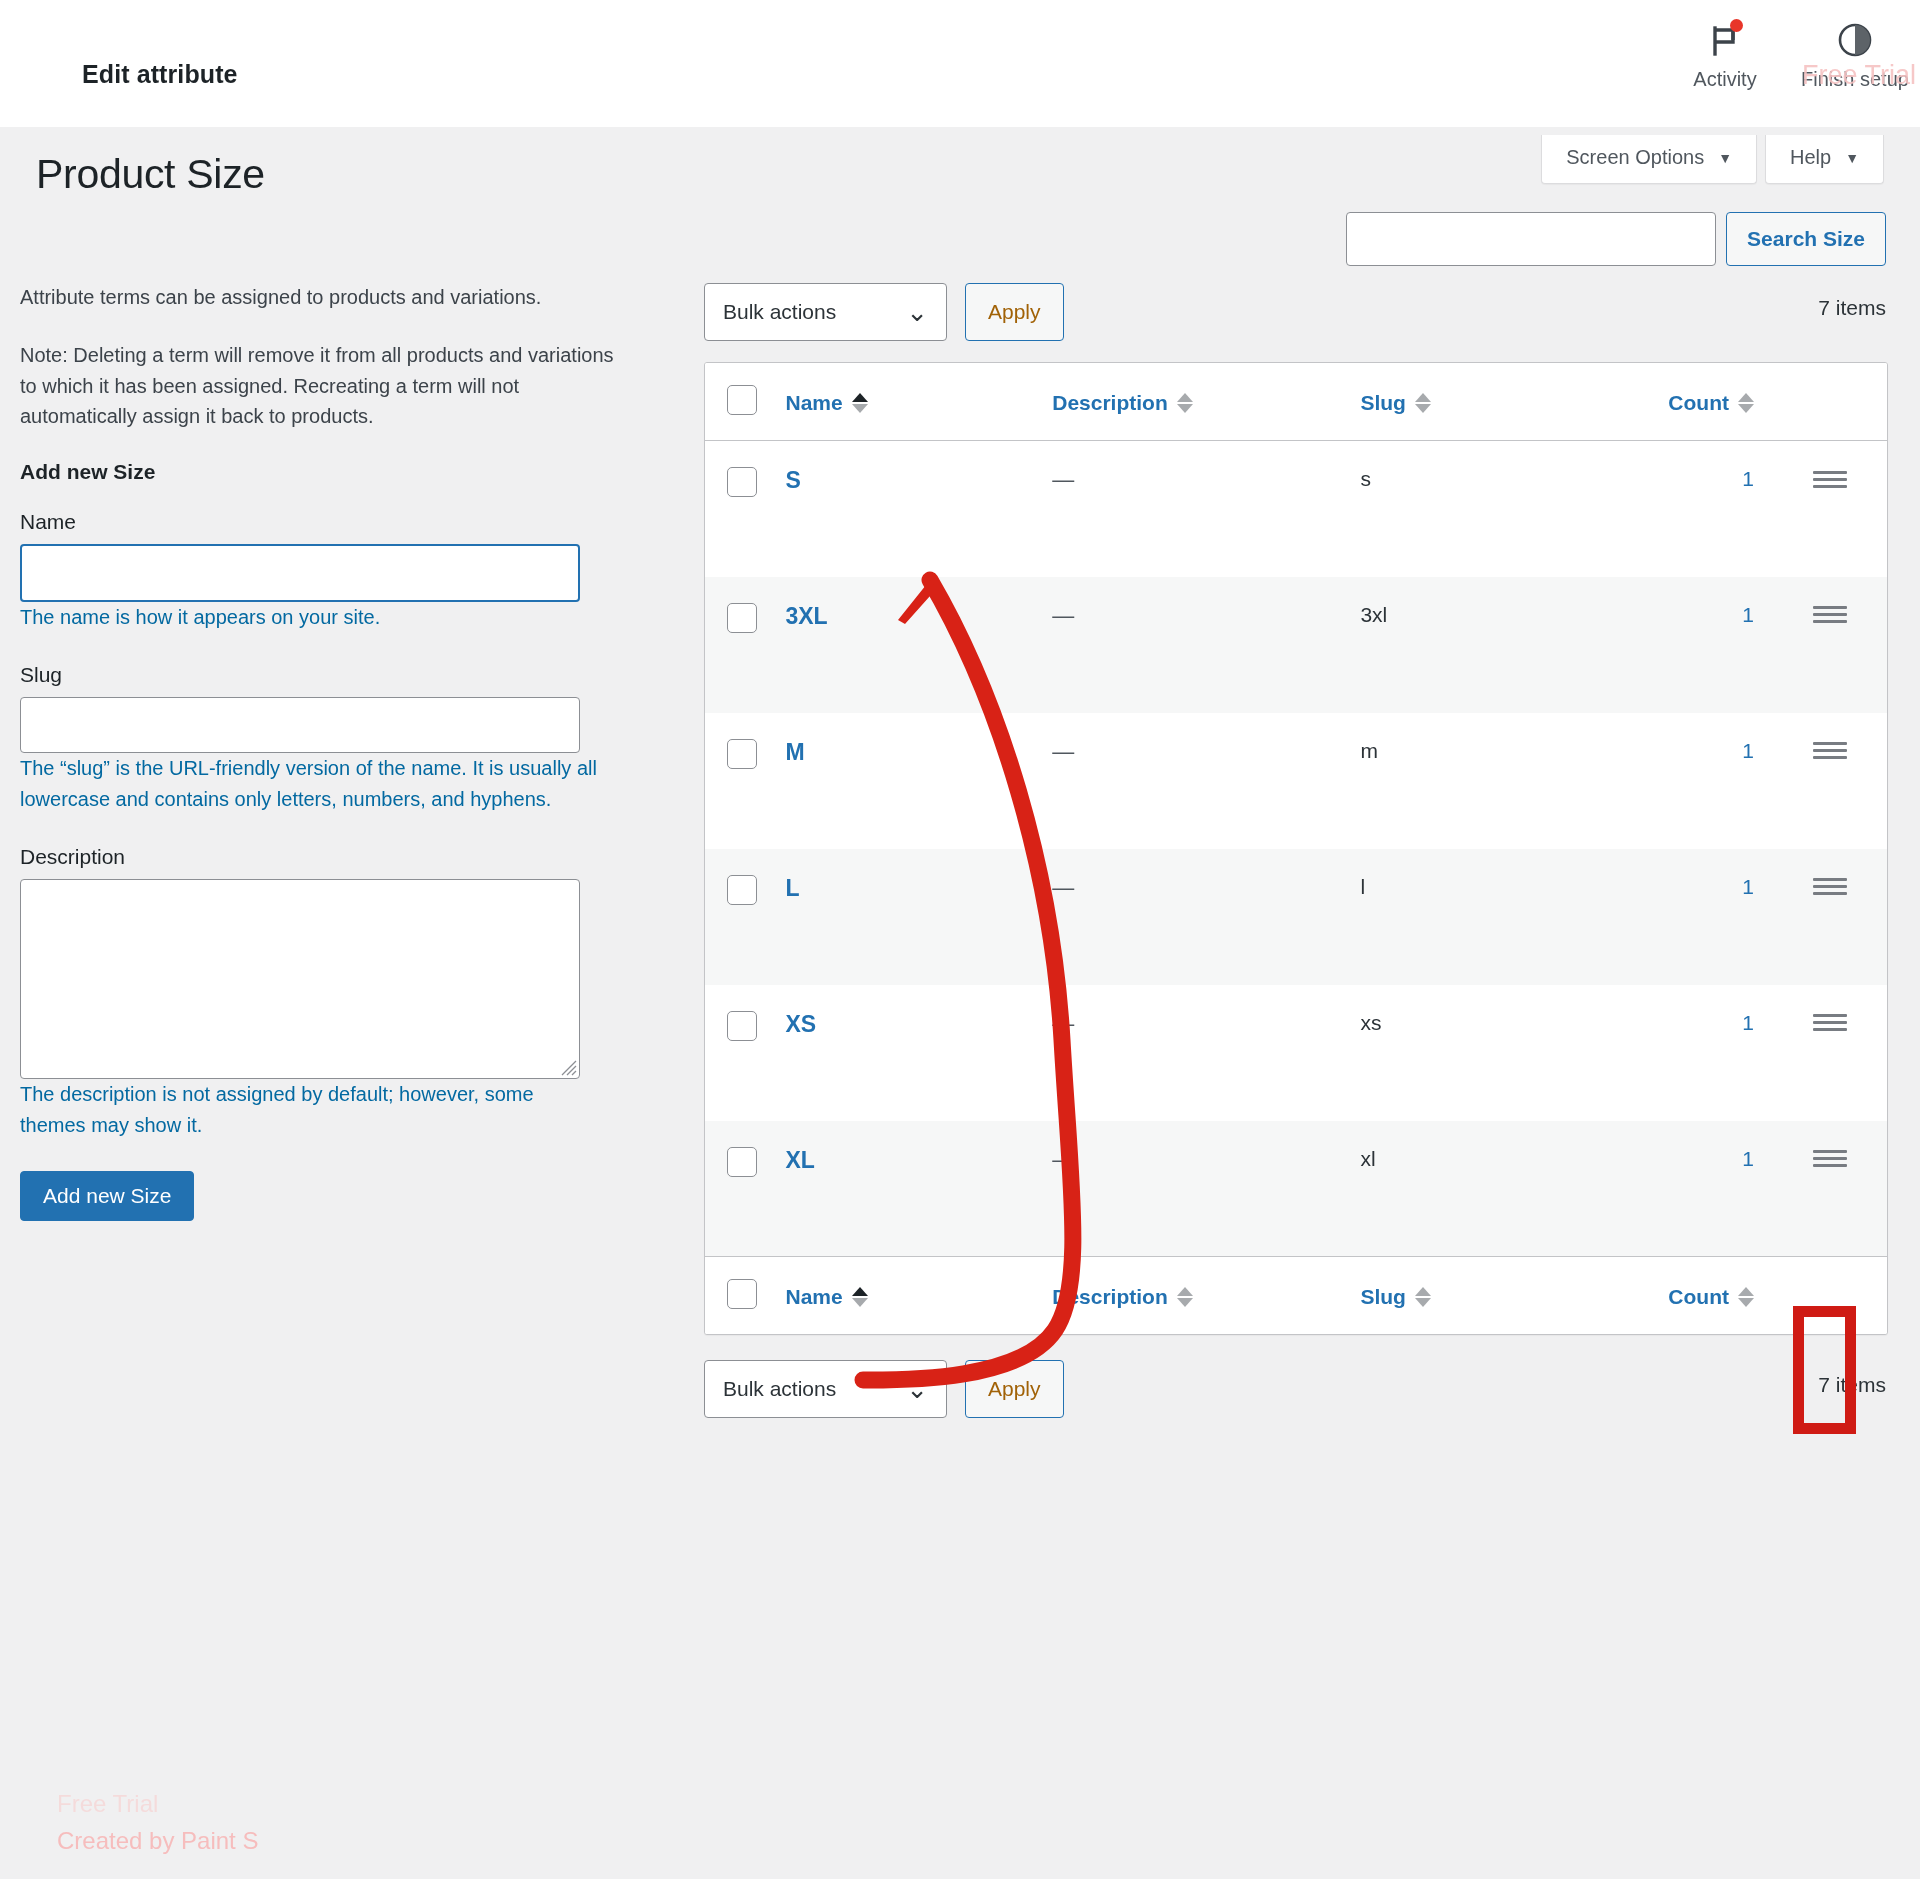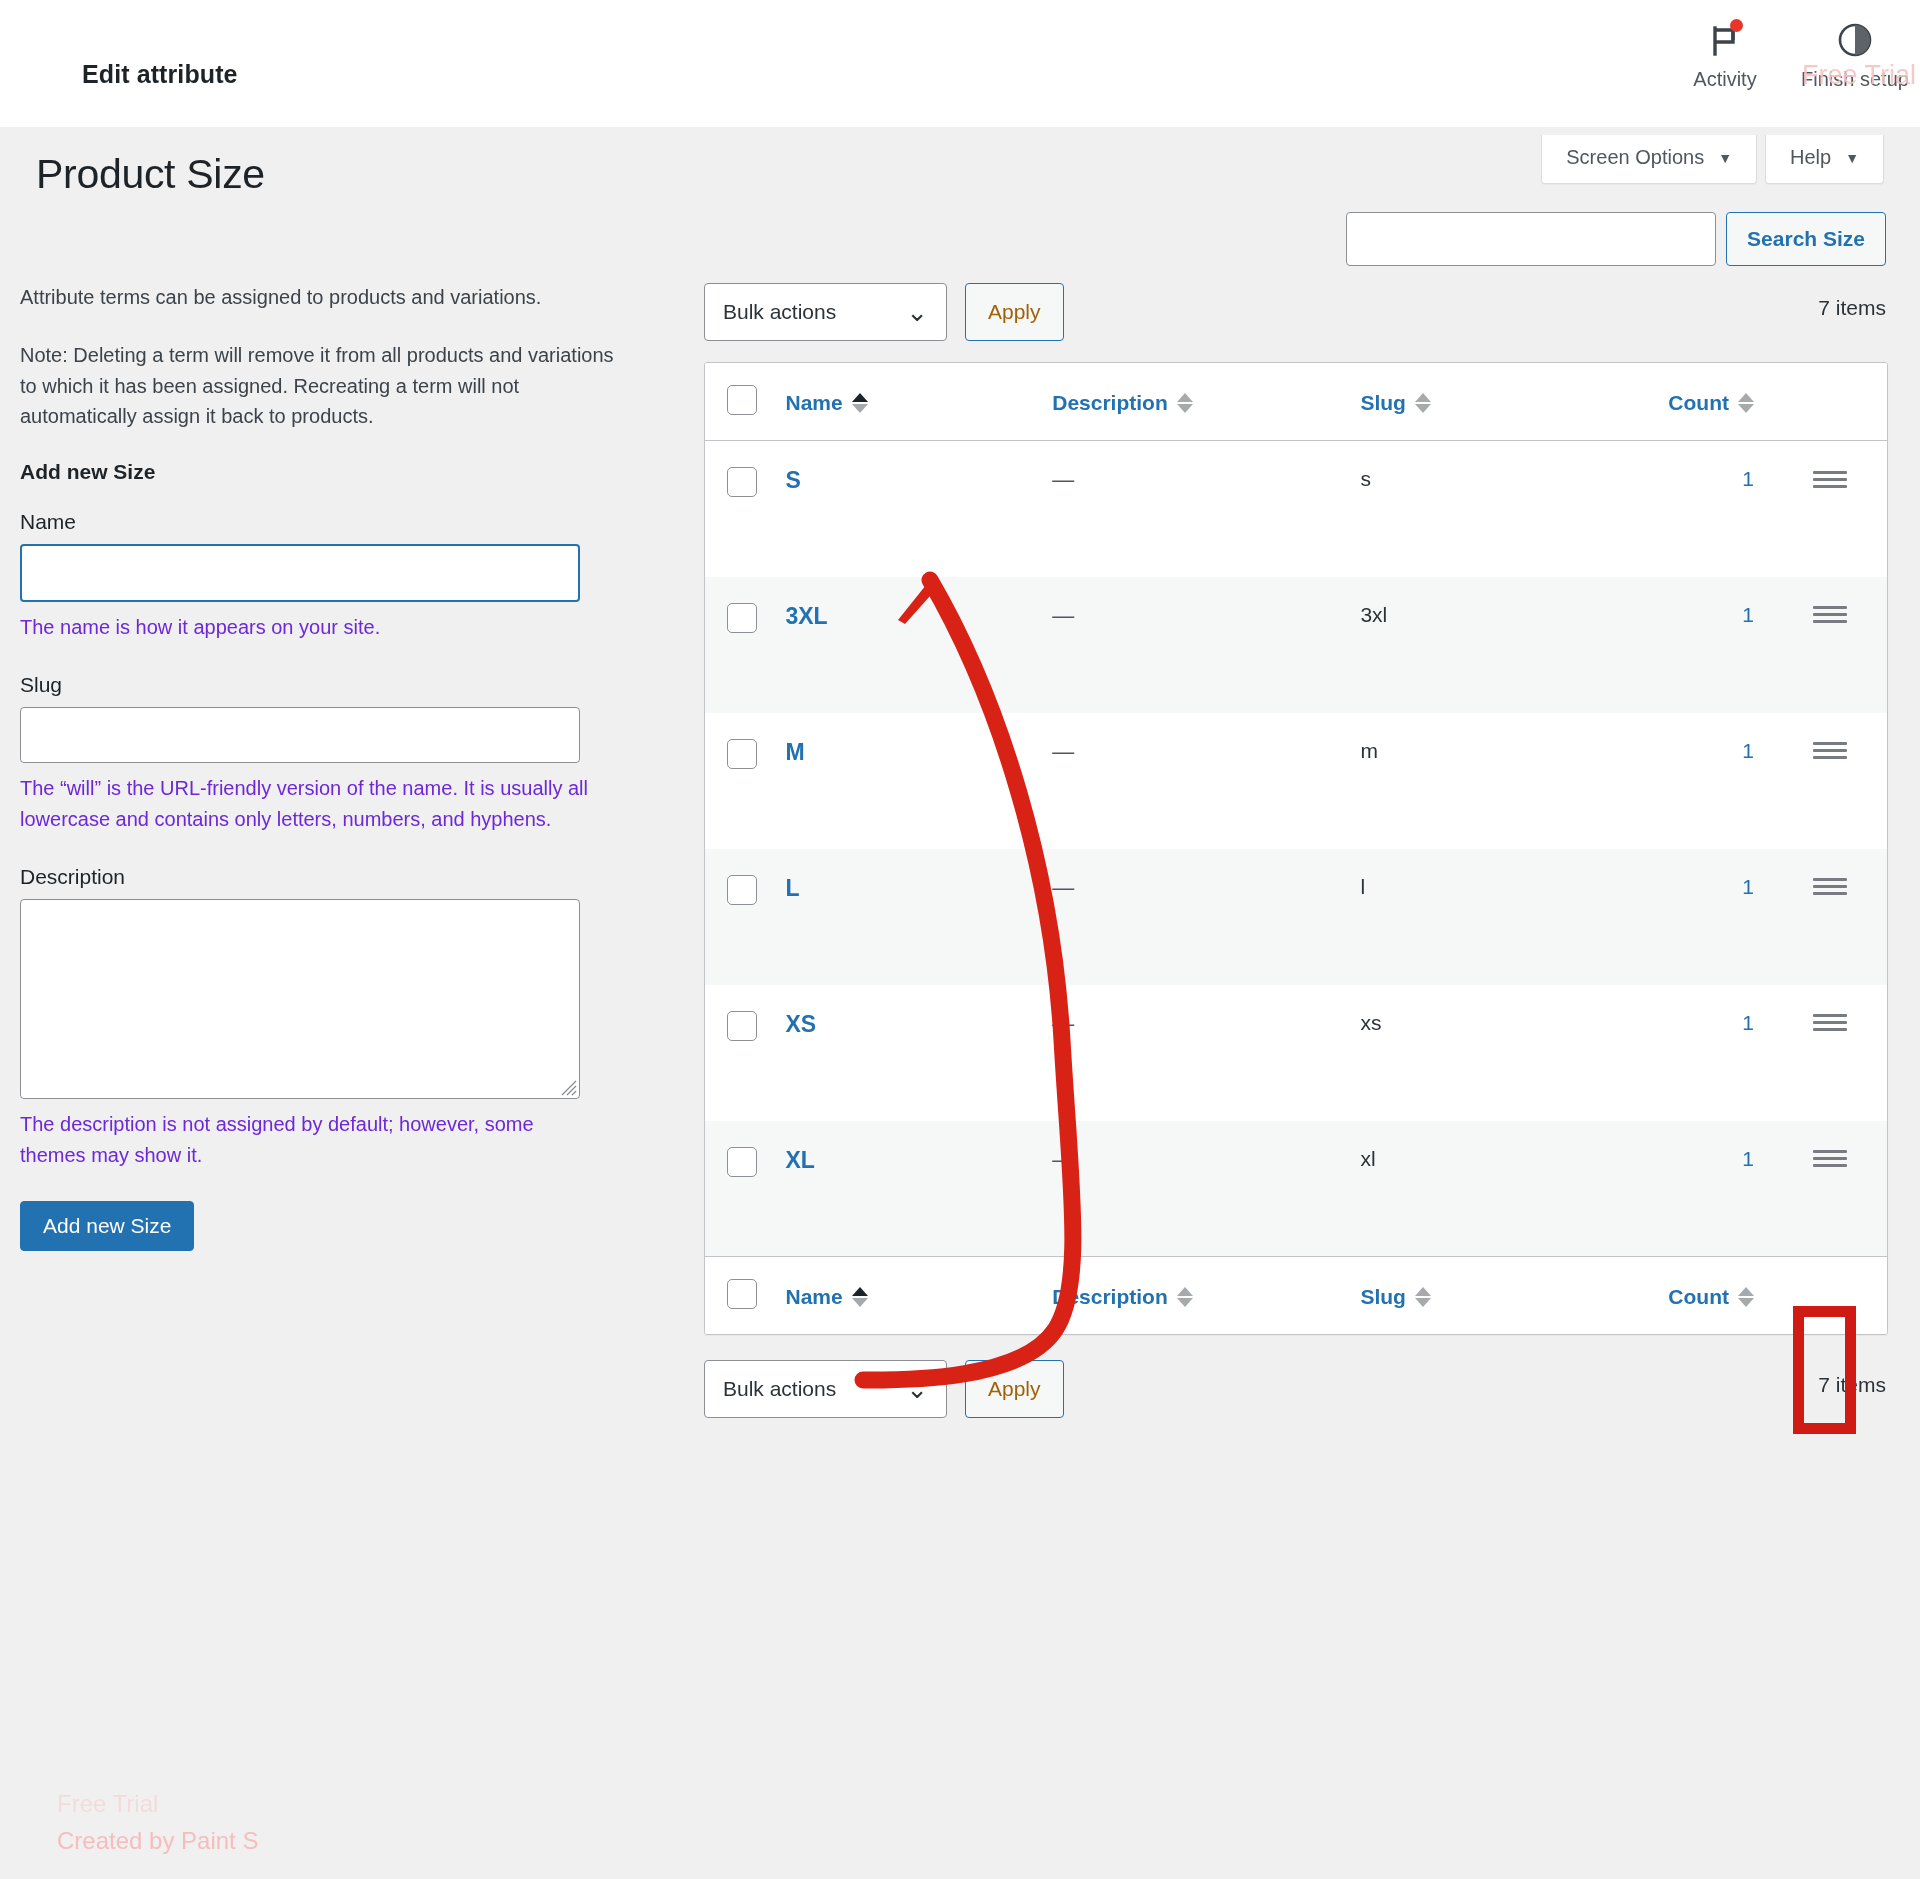--- a/index.html
+++ b/index.html
@@ -101,22 +101,22 @@
   .text-input {
     width: 560px; height: 56px; background: #fff;
     border: 1px solid #8c8f94; border-radius: 4px;
     font-size: 20px; padding: 0 10px; color: #2c3338;
     font-family: "Liberation Sans", sans-serif;
   }
   .text-input.focused {
     border: 2px solid #2271b1; height: 58px;
   }
   .help-text {
-    font-size: 20px; line-height: 1.55; color: #6d28d9;
-    margin-top: 10px; margin-bottom: 30px; max-width: 580px;
+    font-size: 20px; line-height: 1.55; color: #0369a1;
+    margin-bottom: 30px; max-width: 580px;
   }
   .ta-input {
     width: 560px; height: 200px; background: #fff;
     border: 1px solid #8c8f94; border-radius: 4px;
     font-size: 20px; padding: 8px 10px; color: #2c3338; resize: none;
     font-family: "Liberation Sans", sans-serif;
     display: block;
   }
   .resize-grip {
     position: absolute; right: 2px; bottom: 2px;
@@ -315,21 +315,21 @@
       <p class="para">Note: Deleting a term will remove it from all products and variations to which it has been assigned. Recreating a term will not automatically assign it back to products.</p>
 
       <div class="sec-head">Add new Size</div>
 
       <label class="field-label">Name</label>
       <input class="text-input focused" type="text" value="" style="">
       <div class="help-text">The name is how it appears on your site.</div>
 
       <label class="field-label">Slug</label>
       <input class="text-input" type="text" value="" style="">
-      <div class="help-text">The “will” is the URL-friendly version of the name. It is usually all lowercase and contains only letters, numbers, and hyphens.</div>
+      <div class="help-text">The “slug” is the URL-friendly version of the name. It is usually all lowercase and contains only letters, numbers, and hyphens.</div>
 
       <label class="field-label">Description</label>
       <div style="position:relative; width:560px;">
         <textarea class="ta-input" style=""></textarea>
         <svg class="resize-grip" viewBox="0 0 20 20">
           <path d="M18 4 L4 18 M18 9 L9 18 M18 14 L14 18" stroke="#8c8f94" stroke-width="1.3" fill="none"></path>
         </svg>
       </div>
       <div class="help-text">The description is not assigned by default; however, some themes may show it.</div>
 

